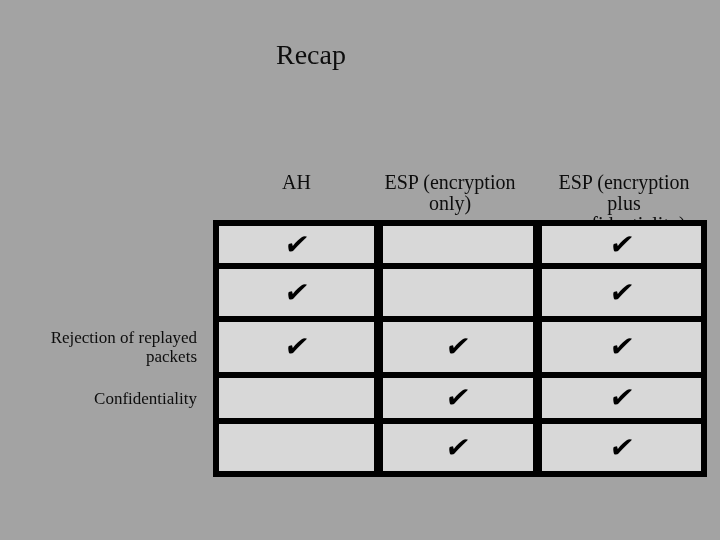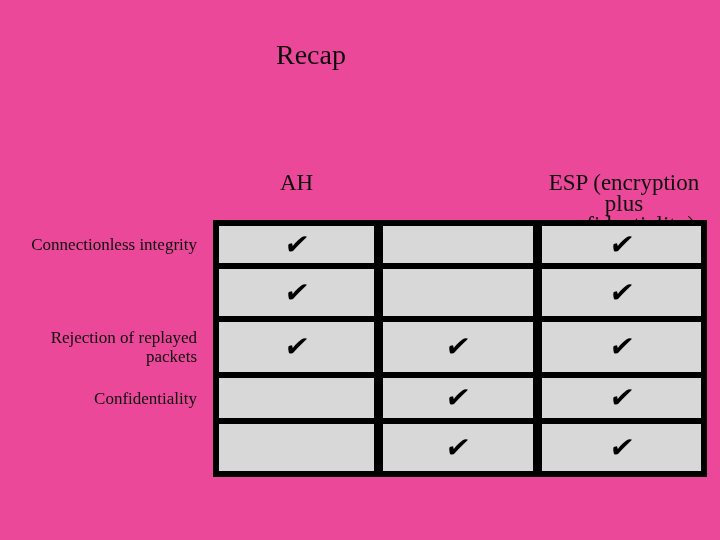--- a/index.html
+++ b/index.html
@@ -4,33 +4,33 @@
 <style>
   :root{
     --cell-bg:#d8d8d8;
     --table-border:#000000;
     --text:#0d0d0d;
   }
   html,body{margin:0;padding:0;background:#ffffff;}
   .slide{
     position:relative;
     width:720px;height:540px;
-    background:#ec4899;
+    background:#a3a3a3;
     overflow:hidden;
     font-family:"Liberation Serif","DejaVu Serif",serif;
     color:var(--text);
   }
   .title{
     position:absolute;left:276px;top:40px;
     font-size:28px;line-height:30px;white-space:nowrap;
   }
   .col-header{
     position:absolute;top:172px;
     text-align:center;
-    font-size:23px;line-height:21px;
+    font-size:20px;line-height:21px;
   }
   #col-h-0{left:219px;width:155px;}
   #col-h-1{left:375px;width:150px;}
   #col-h-2{left:544px;width:160px;}
   .row-label{
     position:absolute;right:523px;
     display:flex;align-items:center;justify-content:flex-end;
     text-align:right;
     font-size:17px;line-height:19px;
   }
@@ -63,23 +63,23 @@
   }
 </style>
 </head>
 <body>
 
 <div class="slide">
 
   <div class="title">Recap</div>
 
   <div class="col-header" id="col-h-0">AH</div>
+  <div class="col-header" id="col-h-1">ESP (encryption only)</div>
   <div class="col-header" id="col-h-2">ESP (encryption plus confidentiality)</div>
 
-  <div class="row-label" id="row-l-0">Connectionless integrity</div>
   <div class="row-label" id="row-l-2">Rejection of replayed packets</div>
   <div class="row-label" id="row-l-3">Confidentiality</div>
 
   <div class="table-grid" id="table-grid">
       <div class="cell">
         <span class="check">✔</span>
       </div>
       <div class="cell"></div>
       <div class="cell">
         <span class="check">✔</span>

